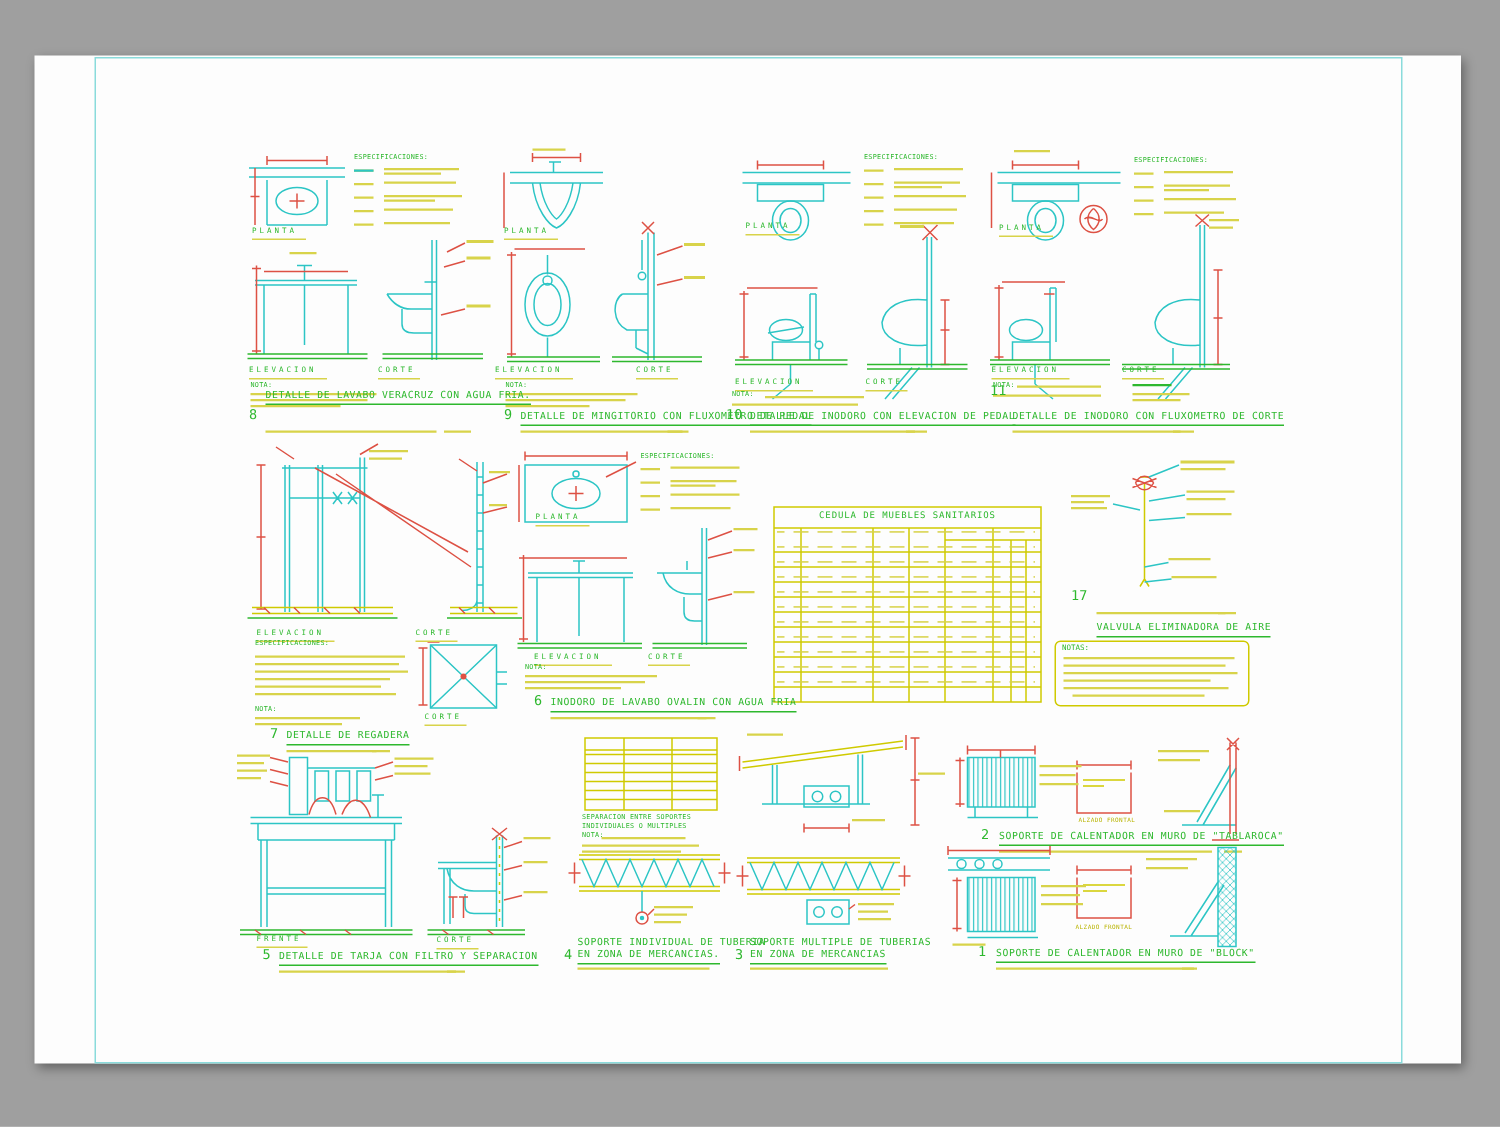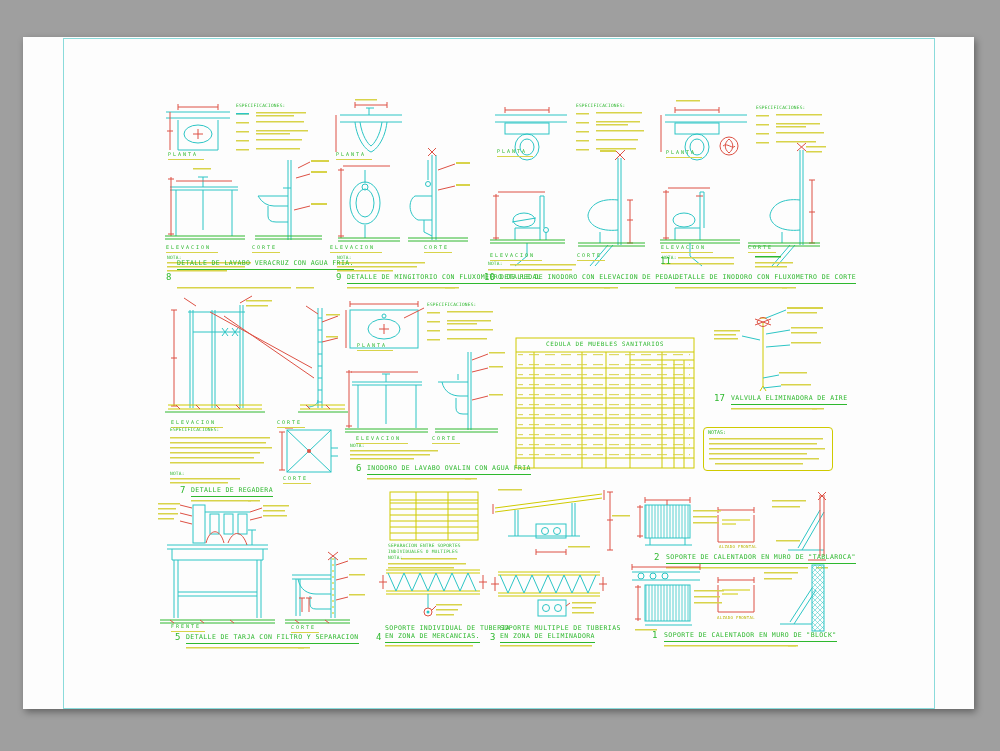--- a/index.html
+++ b/index.html
@@ -426,26 +426,26 @@
   <span class="ttl" style="left:347px;top:274px">DETALLE DE MINGITORIO CON FLUXOMETRO DE PEDAL</span>
   <span class="num" style="left:484px;top:273px">10</span>
   <span class="ttl" style="left:500px;top:274px">DETALLE DE INODORO CON ELEVACION DE PEDAL</span>
   <span class="num" style="left:660px;top:257px">11</span>
   <span class="ttl" style="left:675px;top:274px">DETALLE DE INODORO CON FLUXOMETRO DE CORTE</span>
   <span class="num" style="left:180px;top:486px">7</span>
   <span class="ttl" style="left:191px;top:487px">DETALLE DE REGADERA</span>
   <span class="num" style="left:356px;top:464px">6</span>
   <span class="ttl" style="left:367px;top:465px">INODORO DE LAVABO OVALIN CON AGUA FRIA</span>
   <span class="num" style="left:714px;top:394px">17</span>
-  <span class="ttl" style="left:731px;top:395px">VALVULA ELIMINADORA DE AIRE</span>
+  <span class="ttl" style="left:731px;top:415px">VALVULA ELIMINADORA DE AIRE</span>
   <span class="num" style="left:175px;top:633px">5</span>
   <span class="ttl" style="left:186px;top:634px">DETALLE DE TARJA CON FILTRO Y SEPARACION</span>
   <span class="num" style="left:376px;top:633px">4</span>
   <span class="ttl1" style="left:385px;top:625px">SOPORTE INDIVIDUAL DE TUBERIA</span>
   <span class="ttl" style="left:385px;top:633px">EN ZONA DE MERCANCIAS.</span>
   <span class="num" style="left:490px;top:633px">3</span>
   <span class="ttl1" style="left:500px;top:625px">SOPORTE MULTIPLE DE TUBERIAS</span>
-  <span class="ttl" style="left:500px;top:633px">EN ZONA DE ELIMINADORA</span>
+  <span class="ttl" style="left:500px;top:633px">EN ZONA DE MERCANCIAS</span>
   <span class="num" style="left:654px;top:553px">2</span>
   <span class="ttl" style="left:666px;top:554px">SOPORTE DE CALENTADOR EN MURO DE "TABLAROCA"</span>
   <span class="num" style="left:652px;top:631px">1</span>
   <span class="ttl" style="left:664px;top:632px">SOPORTE DE CALENTADOR EN MURO DE "BLOCK"</span>
 </div>
 
 </body></html>

